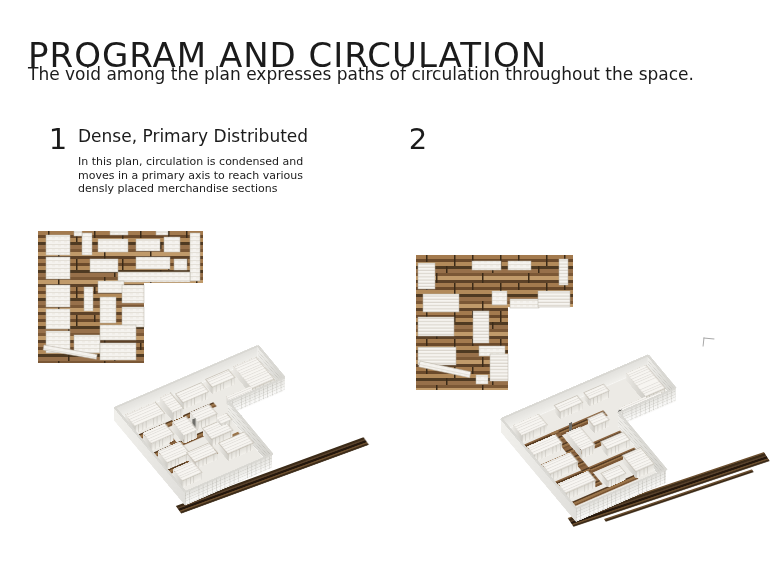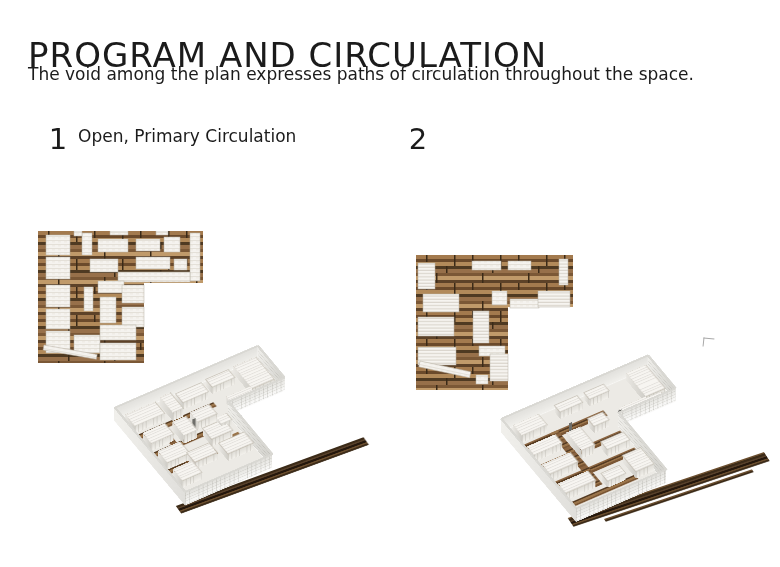--- a/index.html
+++ b/index.html
@@ -71,21 +71,24 @@
 <body>
 
 <div class="slide">
 
   <h1 class="title">PROGRAM AND CIRCULATION</h1>
   <div class="subtitle">The void among the plan expresses paths of circulation throughout the space.</div>
 
   <section class="sec" id="sec1">
     <div class="num">1</div>
     <div class="txt">
-      <h2>Open, Primary Circulation</h2>
+      <h2>Dense, Primary Distributed</h2>
+      <p>In this plan, circulation is condensed and
+moves in a primary axis to reach various
+densly placed merchandise sections</p>
     </div>
   </section>
 
   <section class="sec" id="sec2">
     <div class="num">2</div>
   </section>
 
   <svg width="0" height="0" style="position:absolute" aria-hidden="true">
     <defs>
       <pattern id="wd" patternUnits="userSpaceOnUse" width="46" height="28">

